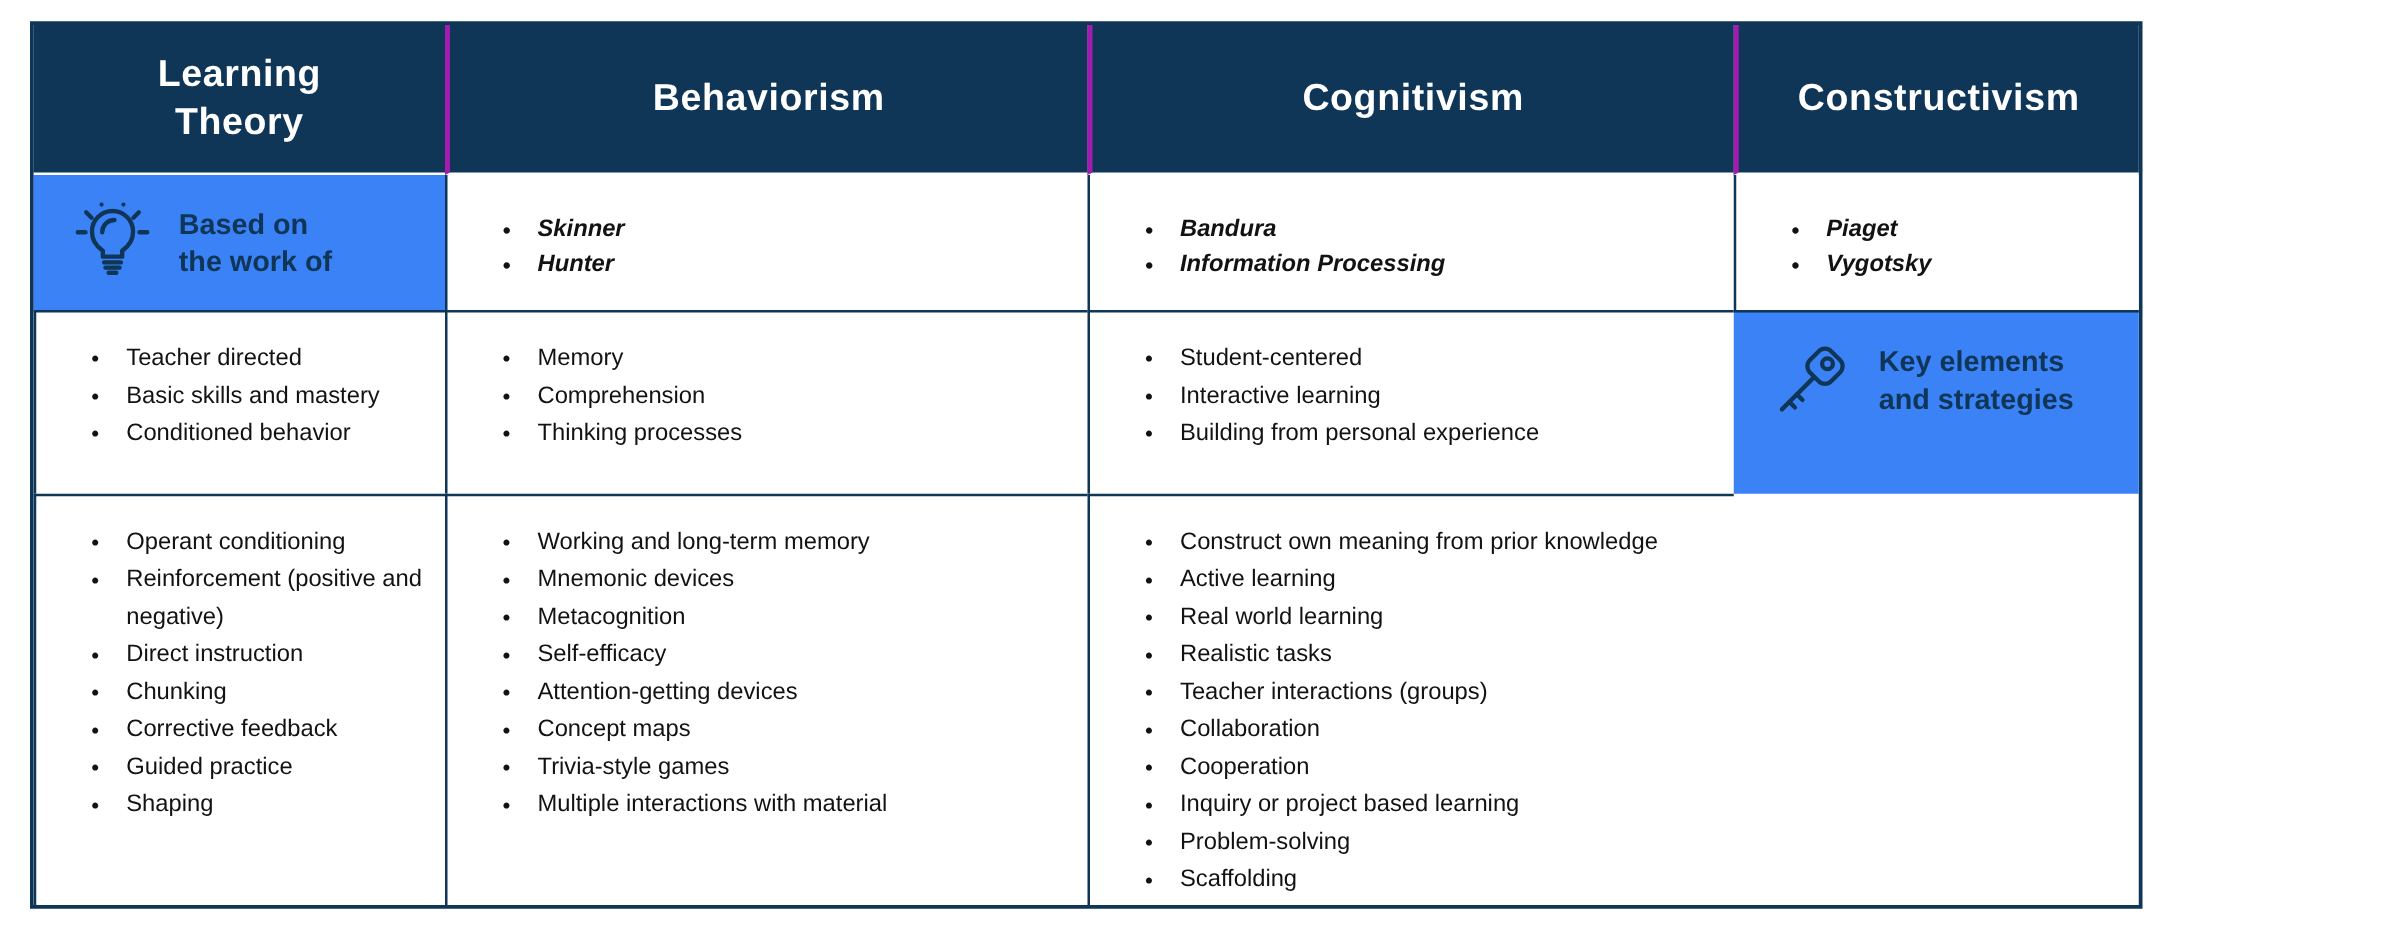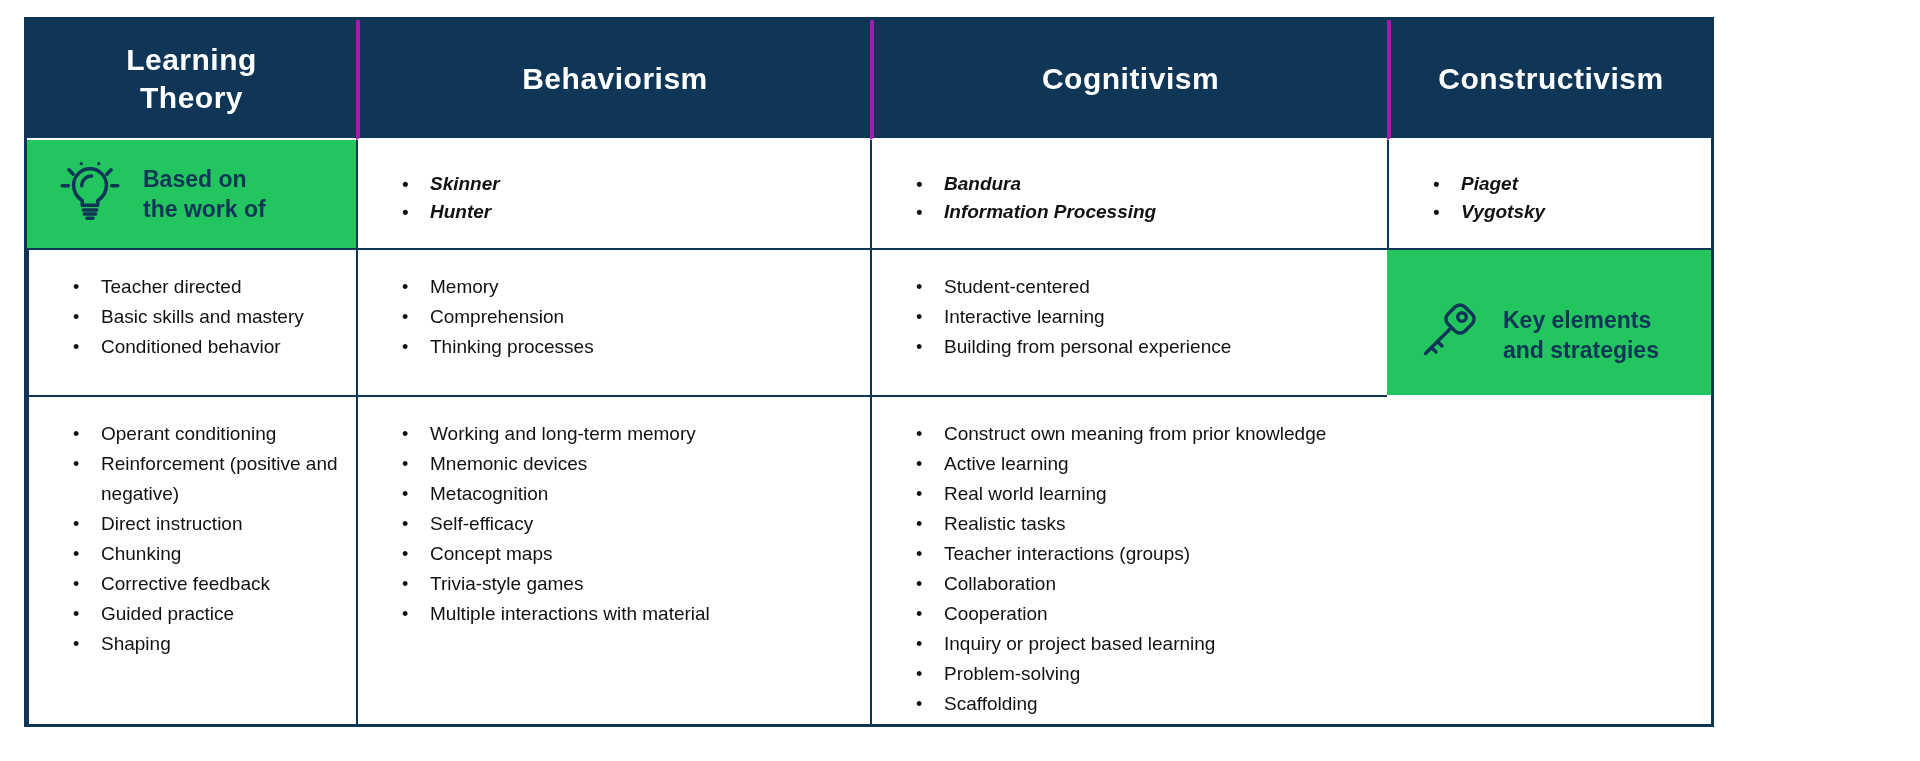--- a/index.html
+++ b/index.html
@@ -29,26 +29,26 @@
     font-weight: bold;
     font-size: 30px;
     letter-spacing: 0.5px;
     border-bottom: 2px solid #ffffff;
   }
   .head.col { border-left: 4px solid #a21caf; }
   .head-stack { display: flex; flex-direction: column; align-items: center; line-height: 38px; }
 
   
   .label-cell {
-    background: #22c55e;
+    background: #3b82f6;
     display: flex;
     align-items: center;
     padding-left: 22px;
   }
-  .label-cell.top-align { align-items: center; padding-top: 24px; }
+  .label-cell.top-align { align-items: flex-start; padding-top: 24px; }
   .icon-box { width: 82px; min-width: 82px; display: flex; justify-content: center; }
   .label-text {
     color: #0F3557;
     font-weight: bold;
     font-size: 23px;
     line-height: 30px;
     margin-left: 12px;
   }
   .label-text span { display: block; }
 
@@ -183,20 +183,21 @@
         <li class="bullet-item">Guided practice</li>
         <li class="bullet-item">Shaping</li>
       </ul>
   </div>
   <div class="cell body-cell row-sep">
     <ul class="bullet-list">
         <li class="bullet-item">Working and long-term memory</li>
         <li class="bullet-item">Mnemonic devices</li>
         <li class="bullet-item">Metacognition</li>
         <li class="bullet-item">Self-efficacy</li>
+        <li class="bullet-item">Attention-getting devices</li>
         <li class="bullet-item">Concept maps</li>
         <li class="bullet-item">Trivia-style games</li>
         <li class="bullet-item">Multiple interactions with material</li>
       </ul>
   </div>
   <div class="cell body-cell row-sep">
     <ul class="bullet-list">
         <li class="bullet-item">Construct own meaning from prior knowledge</li>
         <li class="bullet-item">Active learning</li>
         <li class="bullet-item">Real world learning</li>

